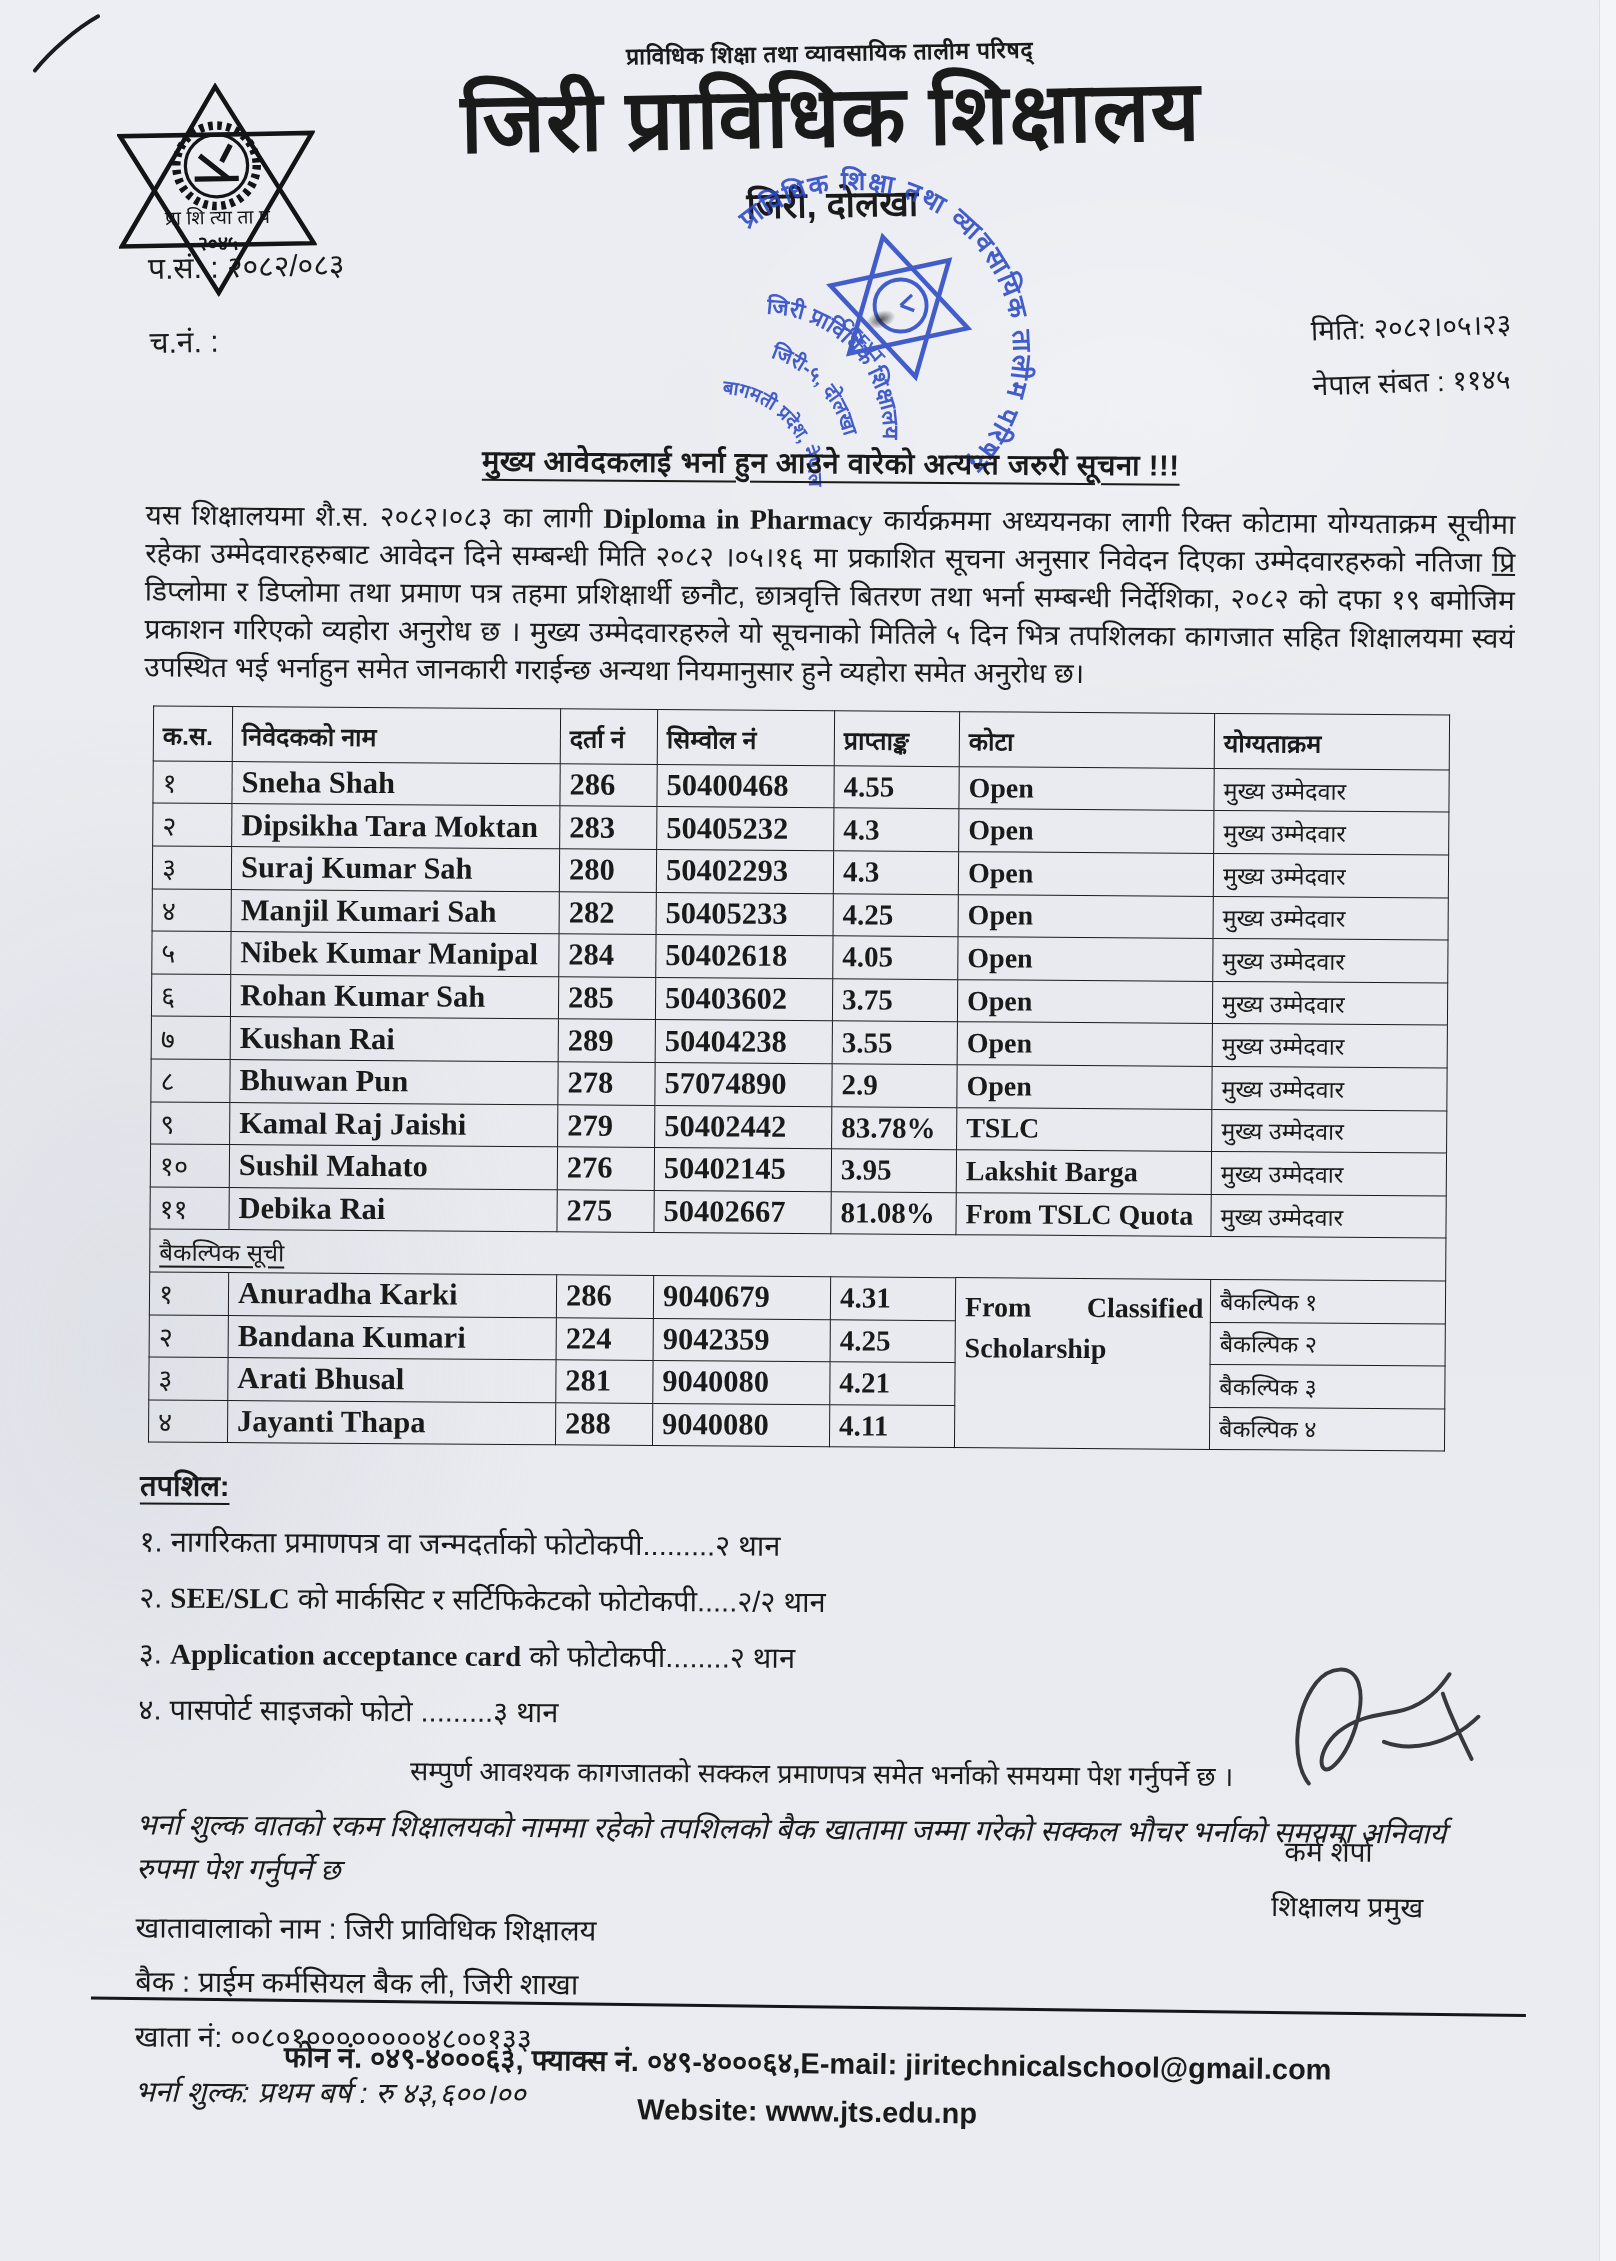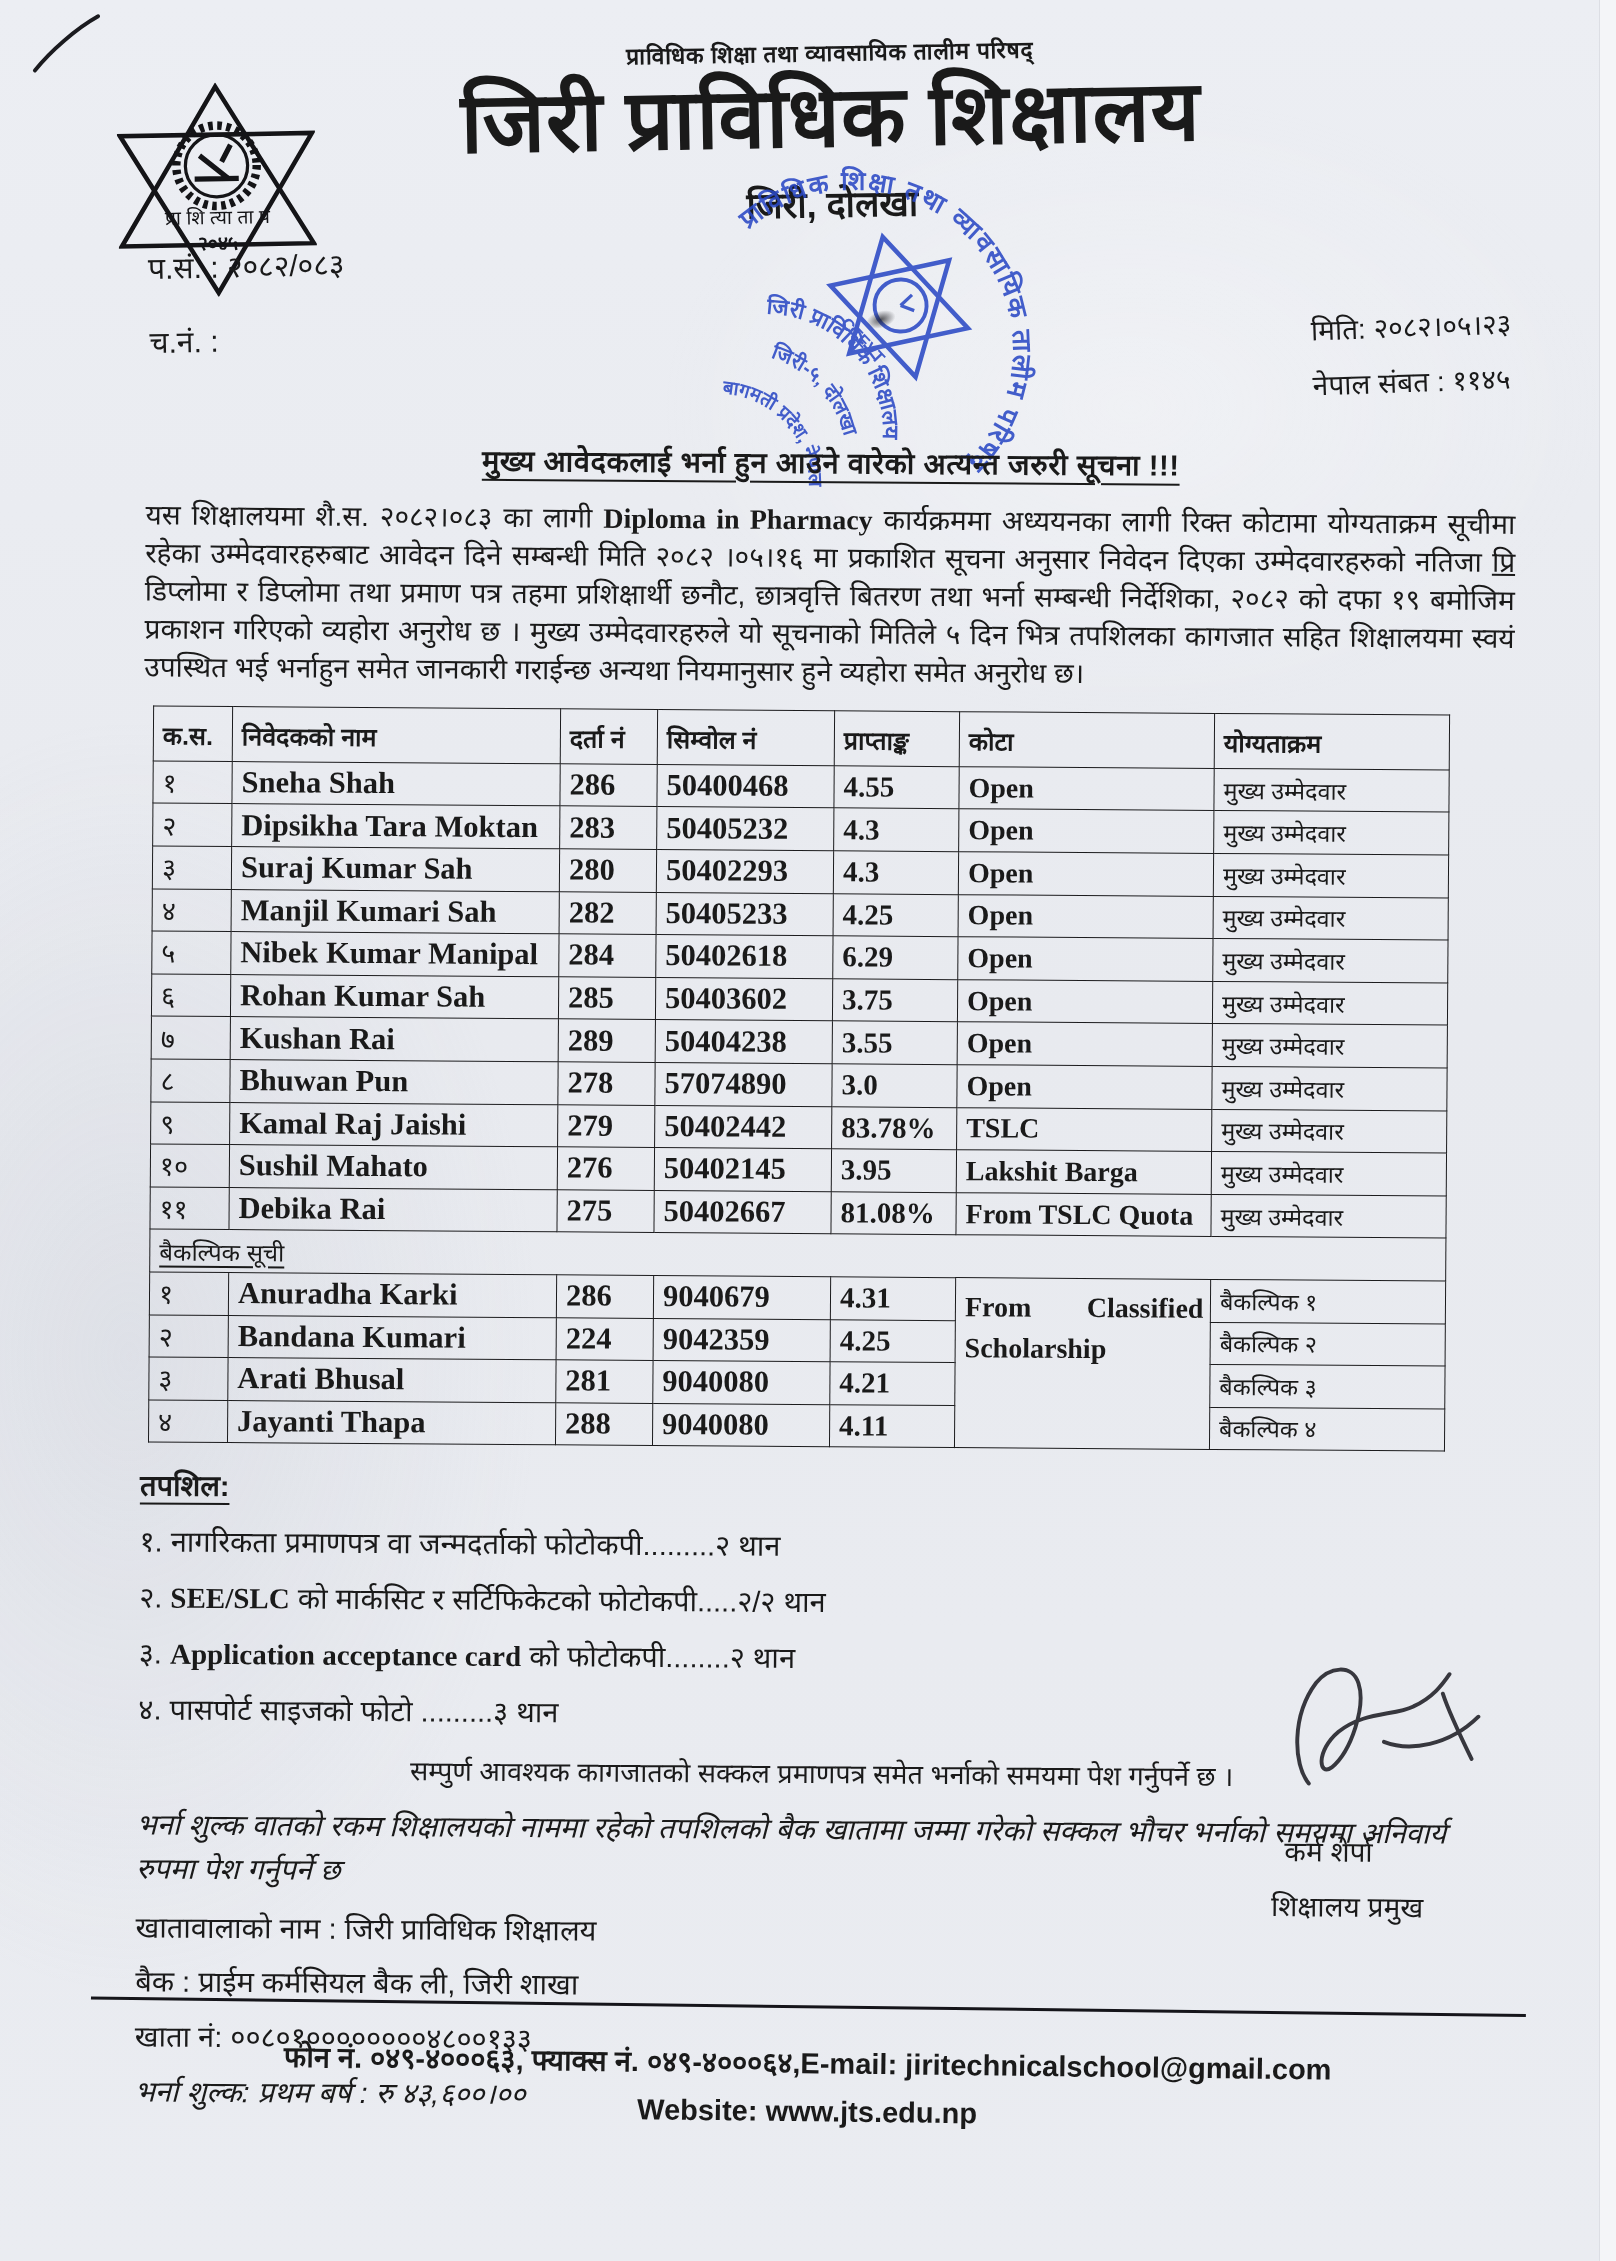--- a/index.html
+++ b/index.html
@@ -216,21 +216,21 @@
             <td class="col-symbol">50405233</td>
             <td class="col-marks">4.25</td>
             <td class="col-quota">Open</td>
             <td class="col-rank">मुख्य उम्मेदवार</td>
           </tr>
           <tr>
             <td class="col-sn">५</td>
             <td class="col-name">Nibek Kumar Manipal</td>
             <td class="col-reg">284</td>
             <td class="col-symbol">50402618</td>
-            <td class="col-marks">6.29</td>
+            <td class="col-marks">4.05</td>
             <td class="col-quota">Open</td>
             <td class="col-rank">मुख्य उम्मेदवार</td>
           </tr>
           <tr>
             <td class="col-sn">६</td>
             <td class="col-name">Rohan Kumar Sah</td>
             <td class="col-reg">285</td>
             <td class="col-symbol">50403602</td>
             <td class="col-marks">3.75</td>
             <td class="col-quota">Open</td>
@@ -243,21 +243,21 @@
             <td class="col-symbol">50404238</td>
             <td class="col-marks">3.55</td>
             <td class="col-quota">Open</td>
             <td class="col-rank">मुख्य उम्मेदवार</td>
           </tr>
           <tr>
             <td class="col-sn">८</td>
             <td class="col-name">Bhuwan Pun</td>
             <td class="col-reg">278</td>
             <td class="col-symbol">57074890</td>
-            <td class="col-marks">3.0</td>
+            <td class="col-marks">2.9</td>
             <td class="col-quota">Open</td>
             <td class="col-rank">मुख्य उम्मेदवार</td>
           </tr>
           <tr>
             <td class="col-sn">९</td>
             <td class="col-name">Kamal Raj Jaishi</td>
             <td class="col-reg">279</td>
             <td class="col-symbol">50402442</td>
             <td class="col-marks">83.78%</td>
             <td class="col-quota">TSLC</td>

